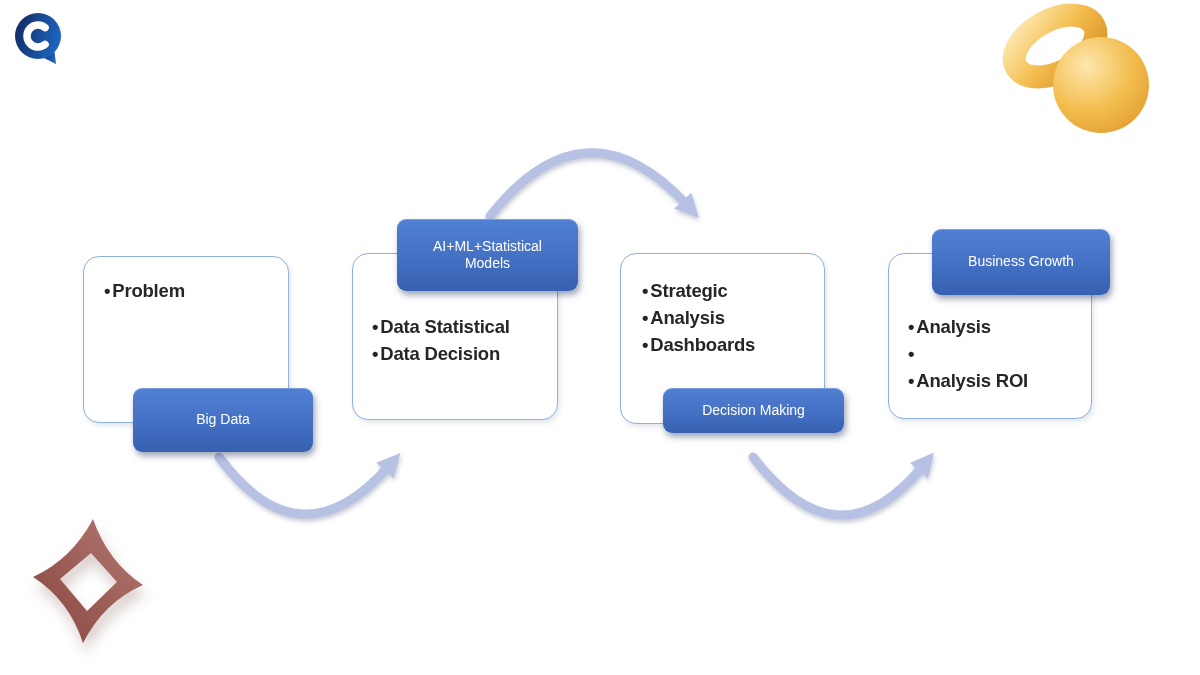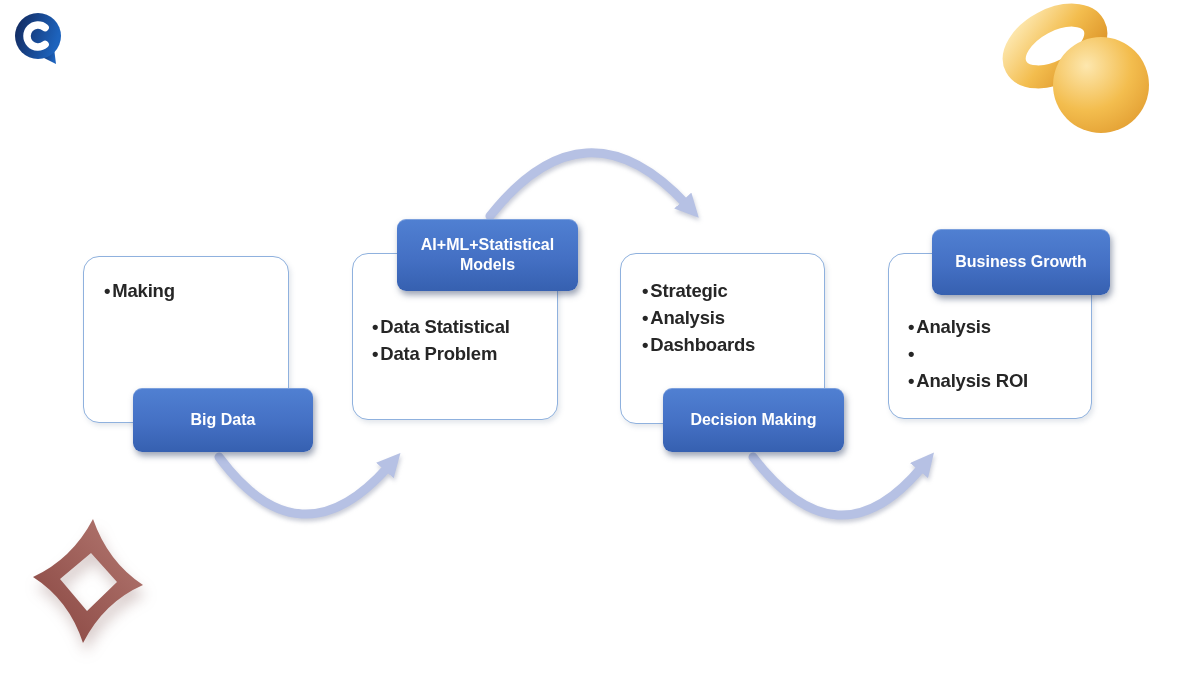--- a/index.html
+++ b/index.html
@@ -28,32 +28,32 @@
   }
   .blue-box {
     position:absolute; z-index:4;
     border-radius:9px;
     background: linear-gradient(180deg,
       var(--accent-blue-light,#5080d2) 0%,
       var(--accent-blue,#4470c4) 55%,
       var(--accent-blue-dark,#3660b0) 100%);
     box-shadow: 2px 4px 6px rgba(60,75,110,.5), inset 0 1px 0 rgba(255,255,255,.25);
     color: var(--label-text,#fff);
-    font-size:16px; font-weight:700; line-height:1.22;
+    font-size:14px; font-weight:400; line-height:1.22;
     display:flex; align-items:center; justify-content:center; text-align:center;
     padding:0 15px; box-sizing:border-box;
   }
   .g1-white { left:83px;  top:256px; width:204px; height:165px; }
   .g2-white { left:352px; top:253px; width:204px; height:165px; }
   .g3-white { left:620px; top:253px; width:203px; height:169px; }
   .g4-white { left:888px; top:253px; width:202px; height:164px; }
 
   .g1-blue { left:133px; top:388px; width:180px; height:64px; }
   .g2-blue { left:397px; top:219px; width:181px; height:72px; }
-  .g3-blue { left:663px; top:388px; width:181px; height:64px; }
+  .g3-blue { left:663px; top:388px; width:181px; height:45px; }
   .g4-blue { left:932px; top:221px; width:178px; height:66px;margin-top:8px; }
 
   
   ul.bullets {
     position:absolute; z-index:3;
     margin:0; padding:0; list-style:none;
   }
   ul.bullets li {
     display:flex;
     font-size:18.5px; font-weight:700;
@@ -123,36 +123,36 @@
     </defs>
     <path d="M219,457 Q300,566 388,467" fill="none" style="stroke:var(--arrow,#b6c1e4)" stroke-width="9" stroke-linecap="round" marker-end="url(#ah)"></path>
     <path d="M490,216 Q585,96 686,204" fill="none" style="stroke:var(--arrow,#b6c1e4)" stroke-width="9" stroke-linecap="round" marker-end="url(#ah)"></path>
     <path d="M753,457 Q838,568 922,467" fill="none" style="stroke:var(--arrow,#b6c1e4)" stroke-width="9" stroke-linecap="round" marker-end="url(#ah)"></path>
   </svg>
 
   <div class="white-box g1-white"></div>
   <ul class="bullets g1-bullets">
     <li>
       <span class="bullet-dot">•</span>
-      <span class="bullet-text">Making</span>
+      <span class="bullet-text">Problem</span>
     </li>
   </ul>
   <div class="blue-box g1-blue">
     <span>Big Data</span>
   </div>
 
   <div class="white-box g2-white"></div>
   <ul class="bullets g2-bullets">
     <li>
       <span class="bullet-dot">•</span>
       <span class="bullet-text">Data Statistical</span>
     </li>
     <li>
       <span class="bullet-dot">•</span>
-      <span class="bullet-text">Data Problem</span>
+      <span class="bullet-text">Data Decision</span>
     </li>
   </ul>
   <div class="blue-box g2-blue">
     <span>AI+ML+Statistical Models</span>
   </div>
 
   <div class="white-box g3-white"></div>
   <ul class="bullets g3-bullets">
     <li>
       <span class="bullet-dot">•</span>

